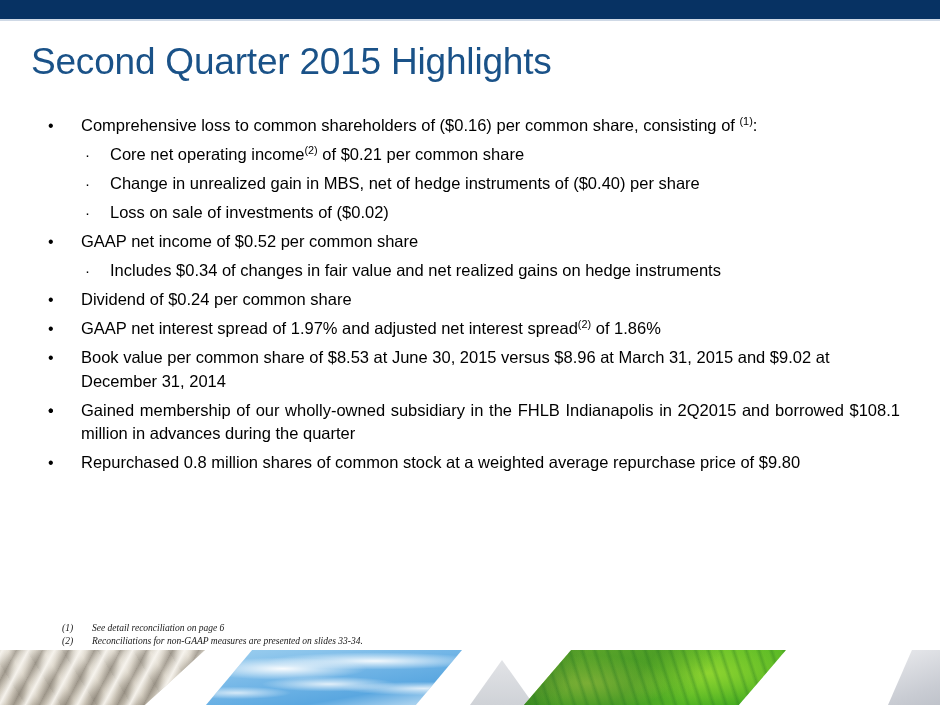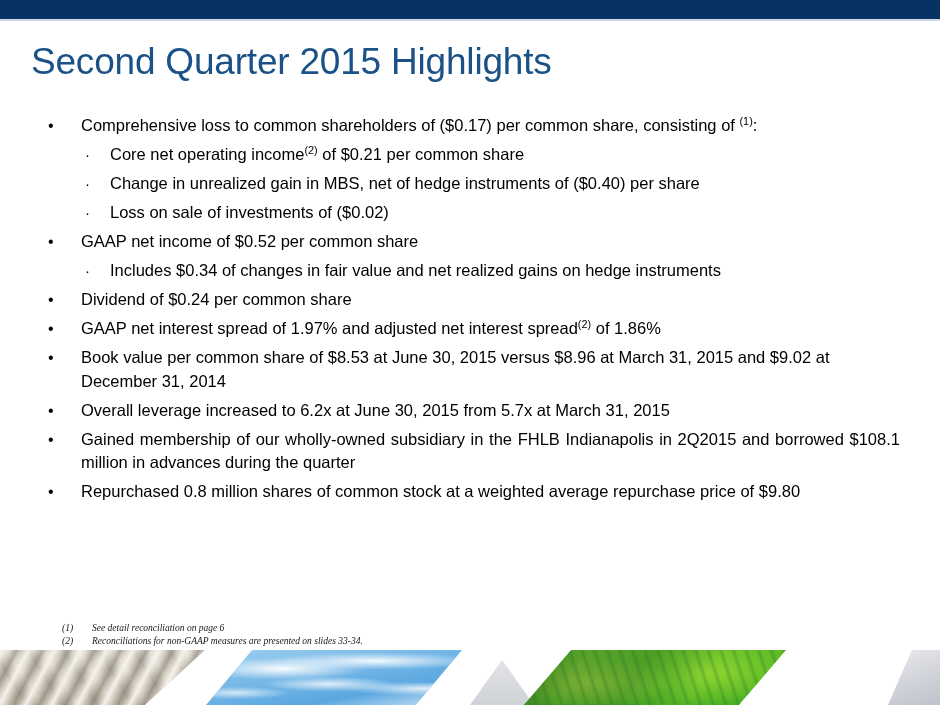--- a/index.html
+++ b/index.html
@@ -211,30 +211,30 @@
 <body>
 
 <div id="slide">
 
   <div id="header-band"></div>
   <div id="header-rule"></div>
 
   <div id="page-title">Second Quarter 2015 Highlights</div>
 
   <div id="body">
-      <div class="bullet lvl1"><span class="marker">•</span><span class="txt"><span>Comprehensive loss to common shareholders of ($0.17) per common share, consisting of </span><sup class="fn">(1)</sup><span>:</span></span></div>
+      <div class="bullet lvl1"><span class="marker">•</span><span class="txt"><span>Comprehensive loss to common shareholders of ($0.16) per common share, consisting of </span><sup class="fn">(1)</sup><span>:</span></span></div>
       <div class="bullet lvl2"><span class="marker">·</span><span class="txt"><span>Core net operating income</span><sup class="fn">(2)</sup><span> of $0.21 per common share</span></span></div>
       <div class="bullet lvl2"><span class="marker">·</span><span class="txt"><span>Change in unrealized gain in MBS, net of hedge instruments of ($0.40) per share</span></span></div>
       <div class="bullet lvl2"><span class="marker">·</span><span class="txt"><span>Loss on sale of investments of ($0.02)</span></span></div>
       <div class="bullet lvl1"><span class="marker">•</span><span class="txt"><span>GAAP net income of $0.52 per common share</span></span></div>
       <div class="bullet lvl2"><span class="marker">·</span><span class="txt"><span>Includes $0.34 of changes in fair value and net realized gains on hedge instruments</span></span></div>
       <div class="bullet lvl1"><span class="marker">•</span><span class="txt"><span>Dividend of $0.24 per common share</span></span></div>
       <div class="bullet lvl1"><span class="marker">•</span><span class="txt"><span>GAAP net interest spread of 1.97% and adjusted net interest spread</span><sup class="fn">(2)</sup><span> of 1.86%</span></span></div>
       <div class="bullet lvl1"><span class="marker">•</span><span class="txt"><span>Book value per common share of $8.53 at June 30, 2015 versus $8.96 at March 31, 2015 and $9.02 at December 31, 2014</span></span></div>
-      <div class="bullet lvl1"><span class="marker">•</span><span class="txt"><span>Overall leverage increased to 6.2x at June 30, 2015 from 5.7x at March 31, 2015</span></span></div>
+      <div class="bullet lvl1"><span class="marker">•</span></div>
       <div class="bullet lvl1 justify">
         <span class="marker">•</span>
         <span class="txt"><span>Gained membership of our wholly-owned subsidiary in the FHLB Indianapolis in 2Q2015 and borrowed $108.1 million in advances during the quarter</span></span>
       </div>
       <div class="bullet lvl1 justify">
         <span class="marker">•</span>
         <span class="txt"><span>Repurchased 0.8 million shares of common stock at a weighted average repurchase price of $9.80</span></span>
       </div>
     </div>
 

